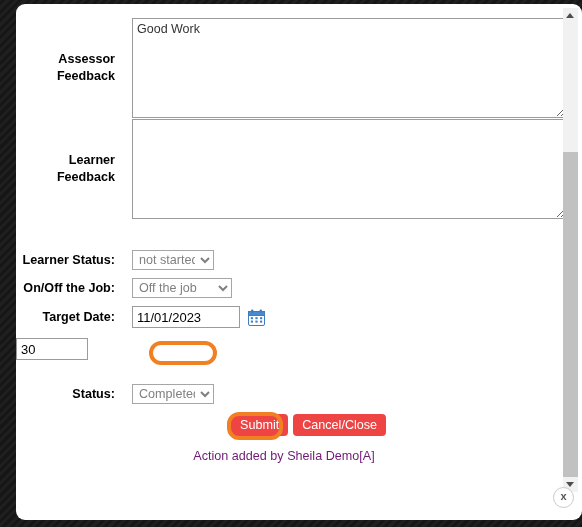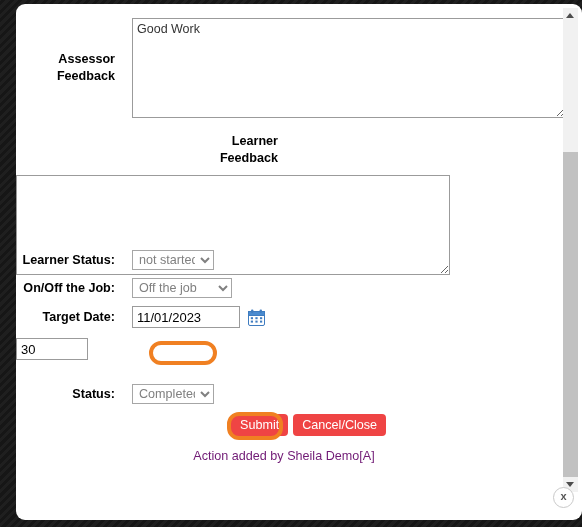--- a/index.html
+++ b/index.html
@@ -241,21 +241,21 @@
   <div id="form-area">
 
     <div class="field-row" style="left:0; top:14px;">
       <div class="field-label">Assessor
 Feedback</div>
       <div class="field-control">
         <textarea class="fb" id="assessor-feedback" placeholder="" style="">Good Work</textarea>
       </div>
     </div>
 
-    <div class="field-row" style="left:0; top:129px;flex-direction:column;">
+    <div class="field-row" style="left:0; top:115px;">
       <div class="field-label">Learner
 Feedback</div>
       <div class="field-control">
         <textarea class="fb" id="learner-feedback" placeholder="" style=""></textarea>
       </div>
     </div>
 
     <div class="field-row" style="left:0; top:246px;">
       <div class="field-label">Learner Status:</div>
       <div class="field-control">

